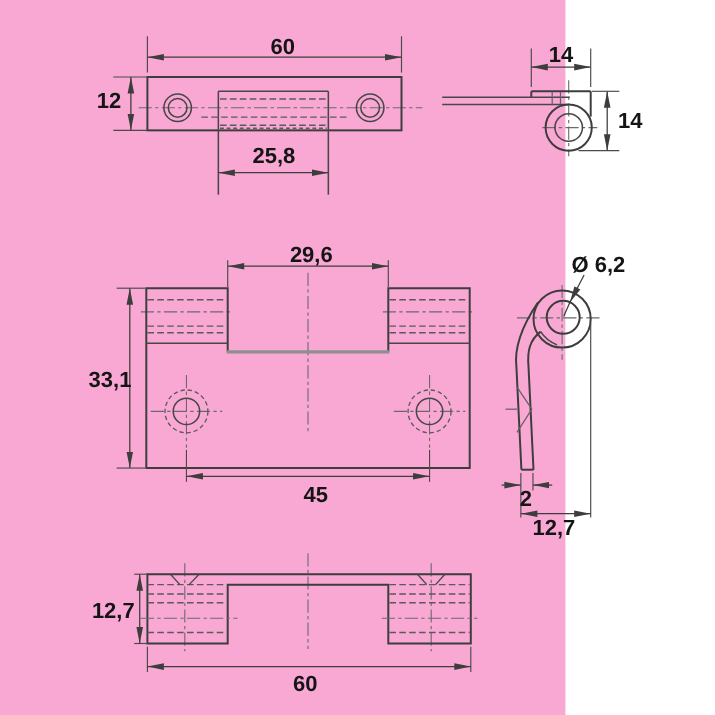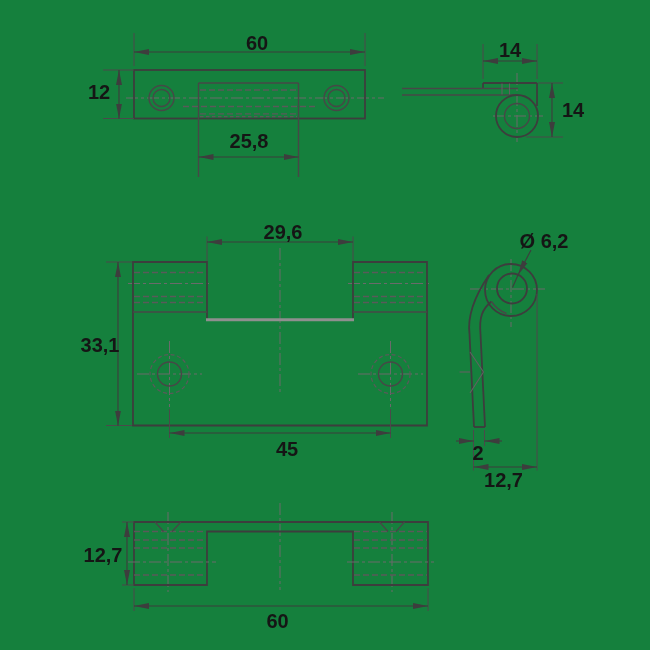--- a/index.html
+++ b/index.html
@@ -1,16 +1,16 @@
 <!DOCTYPE html>
 <html><head>
 <meta charset="utf-8">
 <style>
   html,body{margin:0;padding:0;background:#ffffff;}
-  .stage{width:650px;height:650px;position:relative;background:#15803d;}
+  .stage{width:514px;height:650px;position:relative;background:#f9a8d4;}
   svg{display:block;}
   .part   {stroke:#3d3d3d;stroke-width:1.8;fill:none;}
   .part14 {stroke:#474747;stroke-width:1.4;fill:none;}
   .part12 {stroke:#474747;stroke-width:1.2;fill:none;}
   .hid    {stroke:#5a5a5a;stroke-width:1.3;fill:none;stroke-dasharray:6 3;}
   .hidd   {stroke:#5a5a5a;stroke-width:1.2;fill:none;stroke-dasharray:3.5 2.5;}
   .hidc   {stroke:#5a5a5a;stroke-width:1.2;fill:none;stroke-dasharray:4 2.6;}
   .cl     {stroke:#6a6a6a;stroke-width:1;fill:none;stroke-dasharray:12 3 3 3;}
   .thin   {stroke:#4a4a4a;stroke-width:1.05;fill:none;}
   .dim    {stroke:#3d3d3d;stroke-width:1.15;fill:none;}

